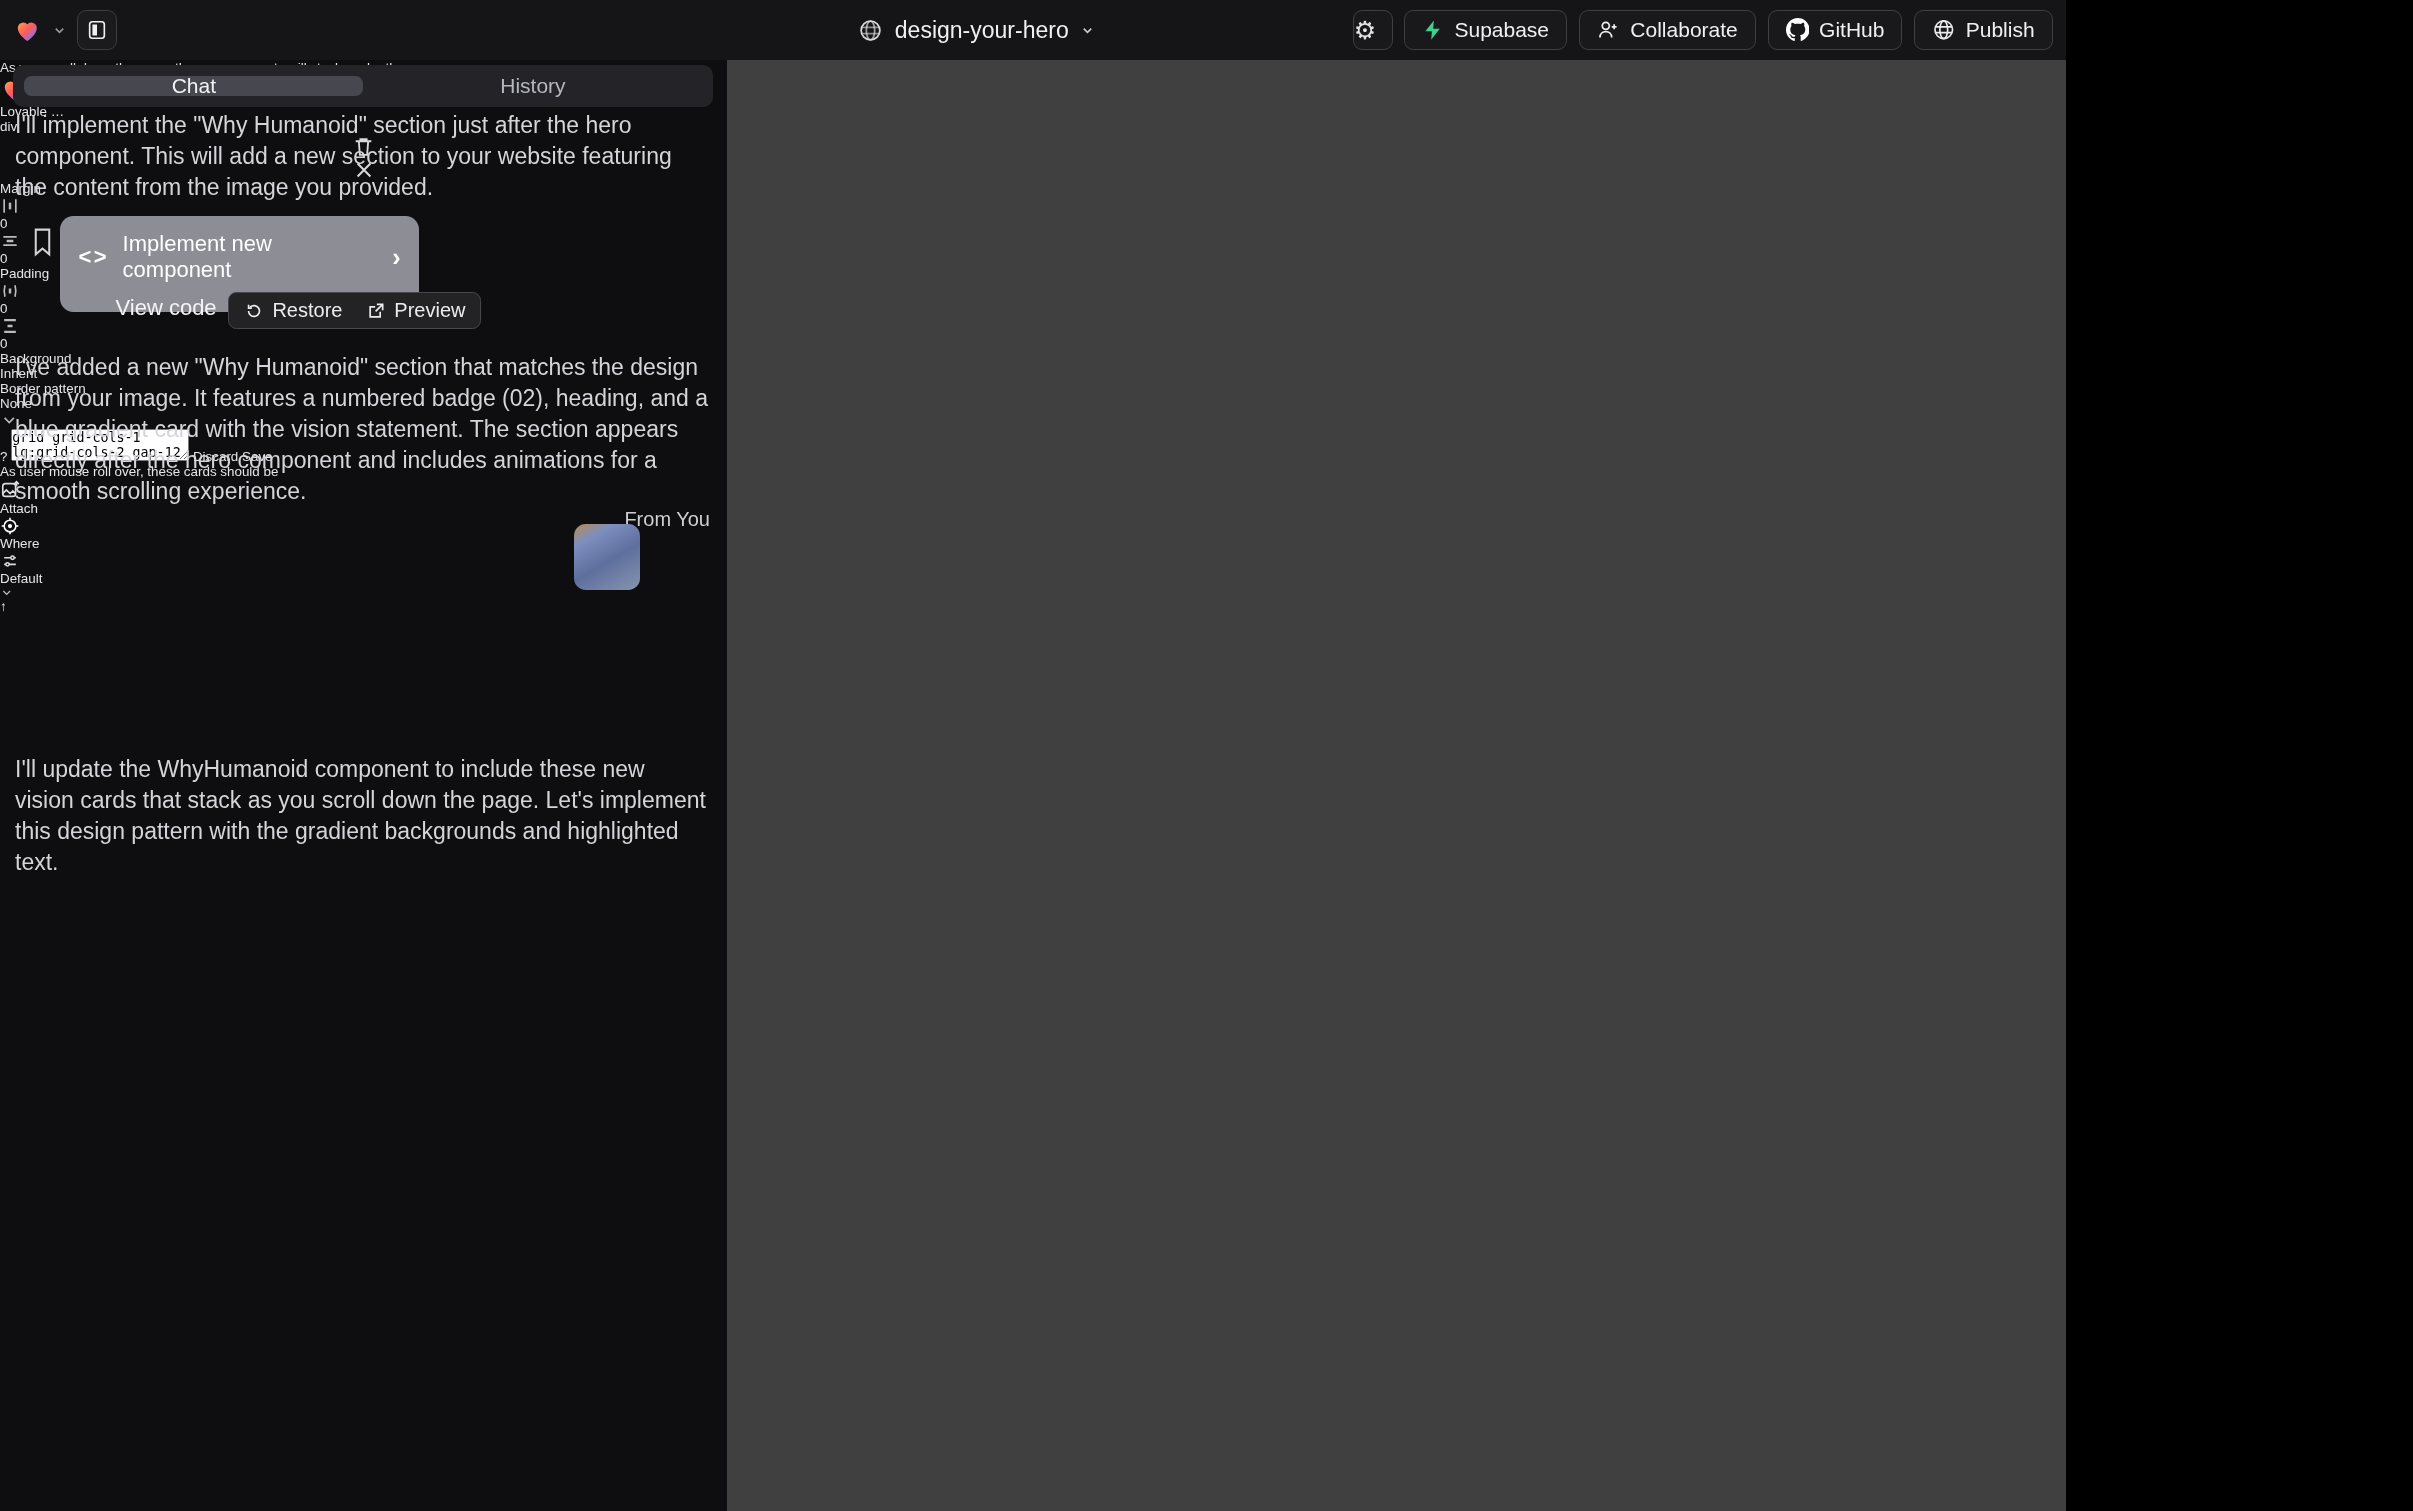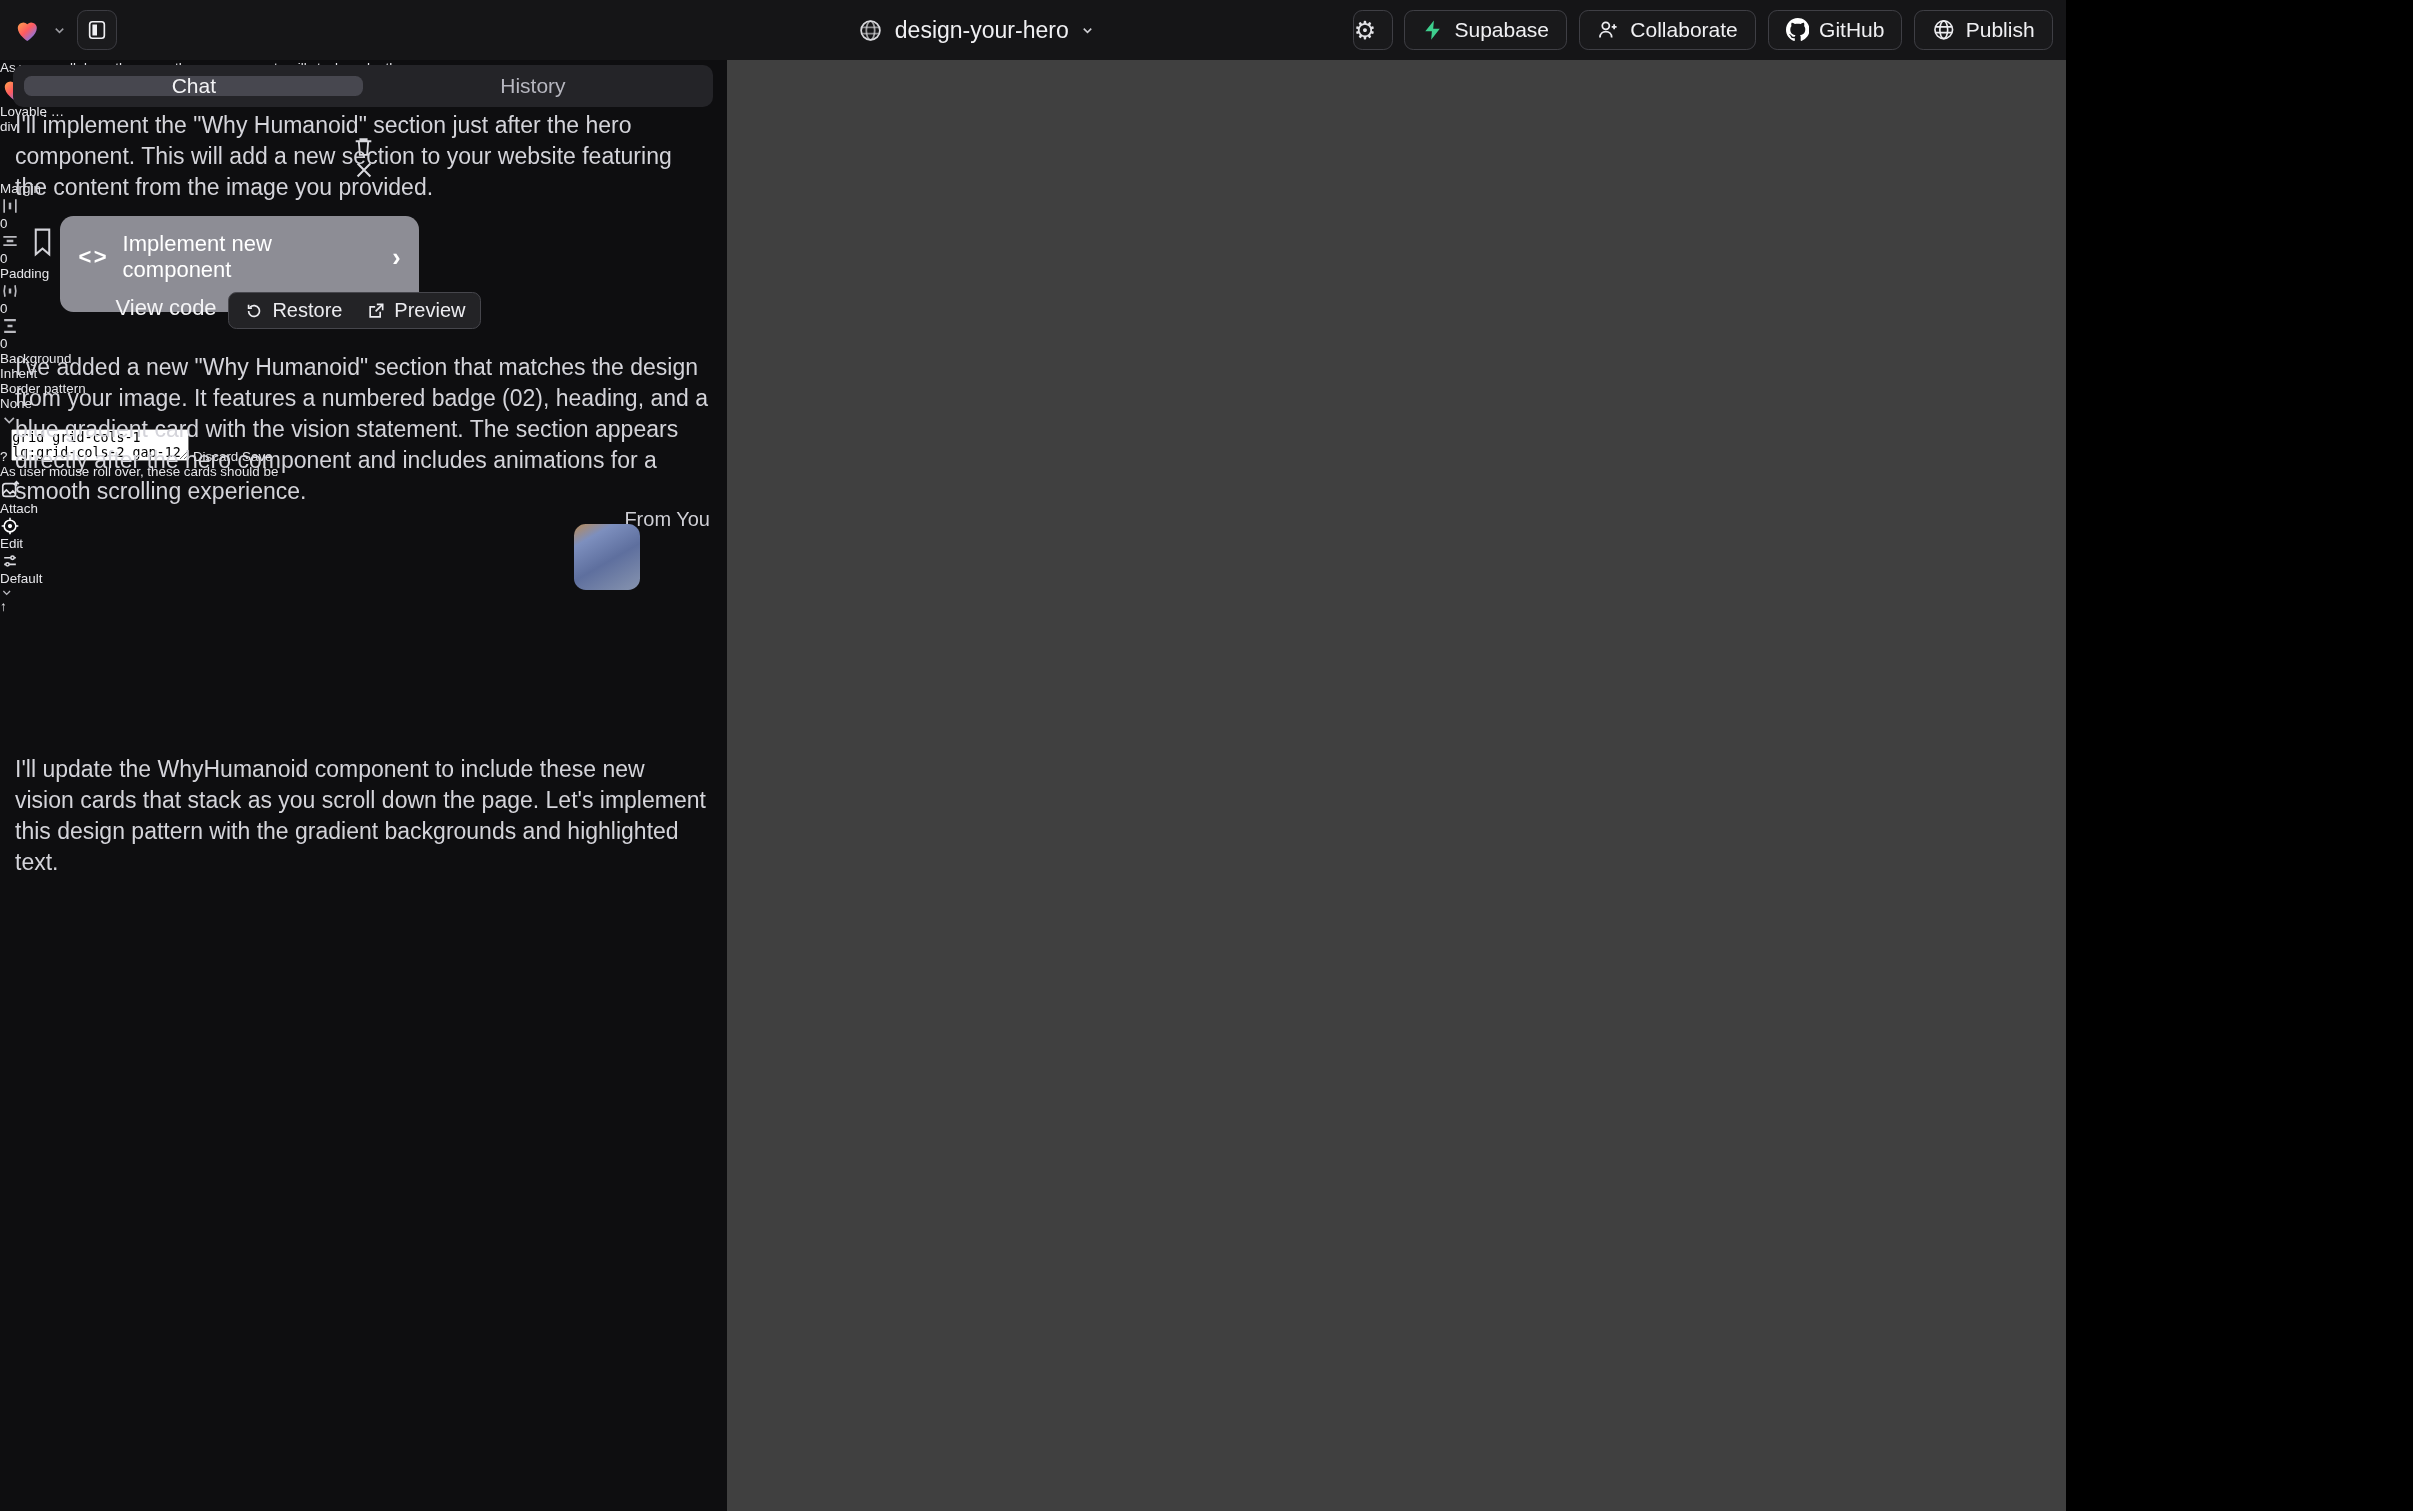--- a/index.html
+++ b/index.html
@@ -335,21 +335,21 @@
               <path d="M18 3v5M15.5 5.5 18 3l2.5 2.5"></path>
             </svg>
           <span>Attach</span>
         </span>
         <span class="edit-pill">
           <svg width="20" height="20" viewBox="0 0 24 24" fill="none" stroke="#fff" stroke-width="1.9">
             <circle cx="12" cy="12" r="7"></circle>
               <circle cx="12" cy="12" r="1.6" fill="#fff"></circle>
               <path d="M12 2v3M12 19v3M2 12h3M19 12h3"></path>
             </svg>
-          <span>Edit</span>
+          <span>Where</span>
         </span>
         <span class="c-item">
           <svg width="20" height="20" viewBox="0 0 24 24" fill="none" stroke="#dcdce1" stroke-width="1.9">
             <path d="M5 8h8M17 8h2M5 16h2M11 16h8"></path>
               <circle cx="15" cy="8" r="2"></circle>
               <circle cx="9" cy="16" r="2"></circle>
             </svg>
           <span>Default</span>
           <svg width="13.4" height="13.4" viewBox="0 0 24 24" fill="none" stroke="#b9b9bf" stroke-width="2.4">
               <polyline points="6,9 12,15 18,9"></polyline>

